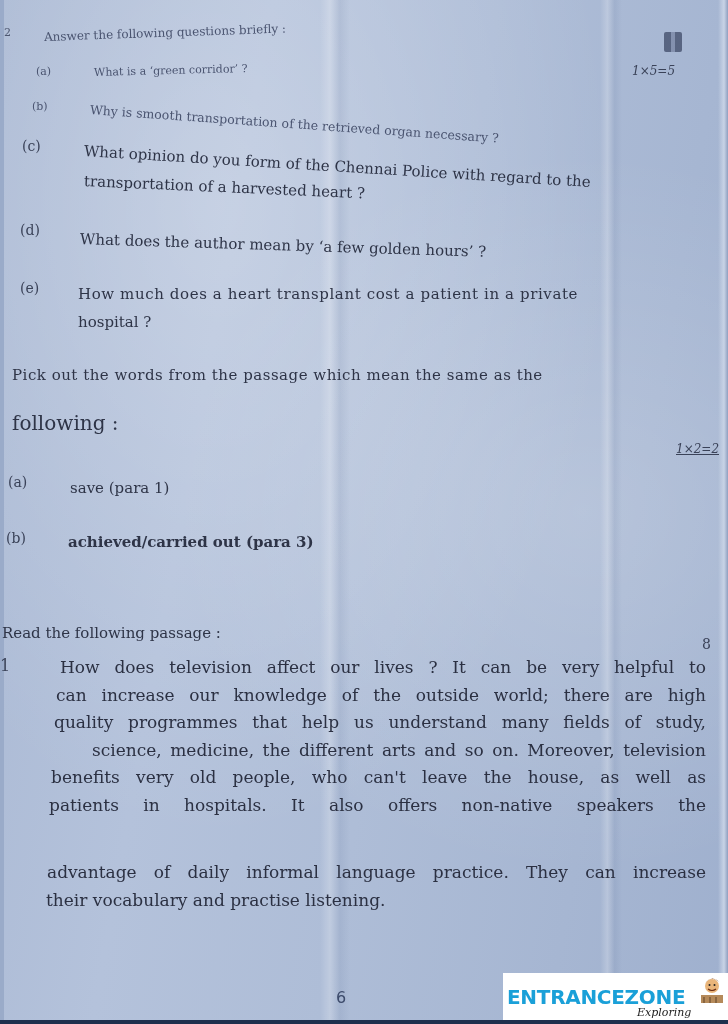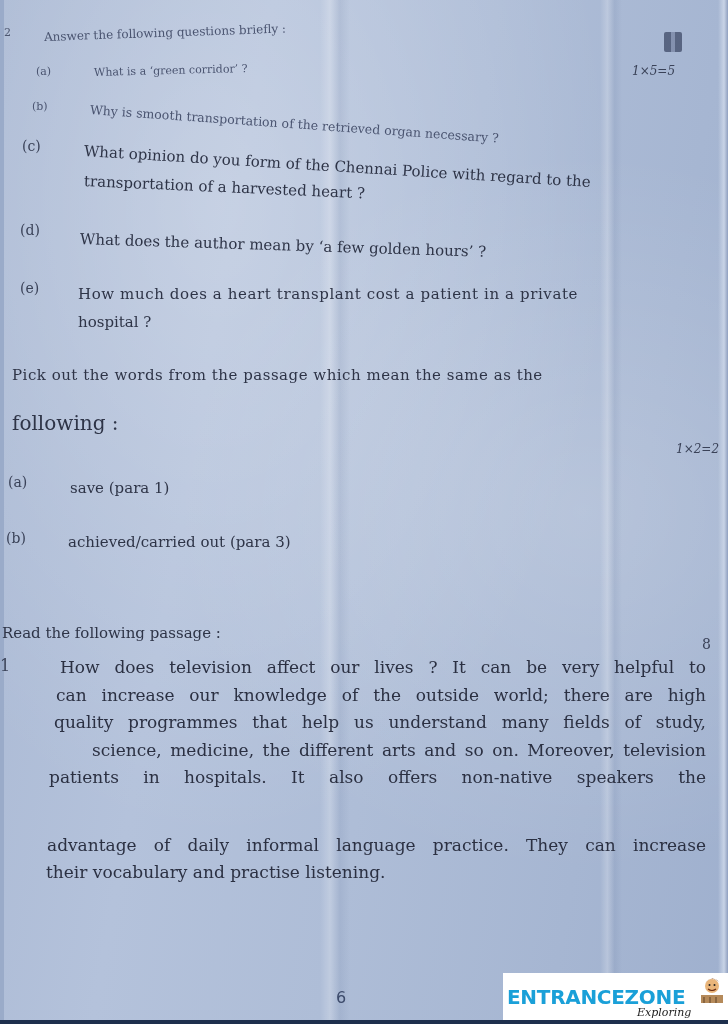--- a/index.html
+++ b/index.html
@@ -156,42 +156,43 @@
   <div>
     <span class="abs label" style="left:20px; top:280px;">(e)</span>
     <span class="abs q-text" style="left:78px; top:285px; letter-spacing:0.6px;">How much does a heart transplant cost a patient in a private</span>
     <span class="abs q-text" style="left:78px; top:313px;">hospital ?</span>
   </div>
 </div>
 
 <div>
   <span class="abs q-text" style="left:12px; top:366px; font-size:15px; letter-spacing:0.5px;">Pick out the words from the passage which mean the same as the</span>
   <span class="abs q-text" style="left:12px; top:411px; font-size:20px;">following :</span>
-  <span class="abs marks" style="left:676px; top:442px;">1×2=2</span>
+  <span class="abs marks" style="left:676px; top:442px;text-decoration:underline;">1×2=2</span>
 
   <div>
     <span class="abs label" style="left:8px; top:474px;">(a)</span>
     <span class="abs q-text" style="left:70px; top:479px;">save (para 1)</span>
   </div>
   <div>
     <span class="abs label" style="left:6px; top:530px;">(b)</span>
-    <span class="abs q-text" style="left:68px; top:533px;">achieved/carried out (para 3)</span>
+    <span class="abs q-text" style="left:68px; top:533px;font-weight:bold;">achieved/carried out (para 3)</span>
   </div>
 </div>
 
 <div>
   <span class="abs q-text" style="left:2px; top:624px;">Read the following passage :</span>
   <span class="abs marks-num" style="left:702px; top:636px;">8</span>
   <span class="abs marks-num" style="left:0px; top:656px; font-size:16px;">1</span>
 
   <div class="passage">
     <span class="passage-line" style="padding-left:14px;">How does television affect our lives ? It can be very helpful to</span>
     <span class="passage-line" style="padding-left:10px;">can increase our knowledge of the outside world; there are high</span>
     <span class="passage-line" style="padding-left:8px;">quality programmes that help us understand many fields of study,</span>
     <span class="passage-line" style="padding-left:6px;margin-left:40px;">science, medicine, the different arts and so on. Moreover, television</span>
+    <span class="passage-line" style="padding-left:5px;">benefits very old people, who can't leave the house, as well as</span>
     <span class="passage-line" style="padding-left:3px;">patients in hospitals. It also offers non-native speakers the</span>
     <span class="passage-line" style="padding-left:1px;margin-top:40px;">advantage of daily informal language practice. They can increase</span>
     <span class="passage-line last">their vocabulary and practise listening.</span>
   </div>
 </div>
 
 <span class="page-no">6</span>
 
 <div class="brand">
   <span class="brand-name">ENTRANCEZONE</span>

